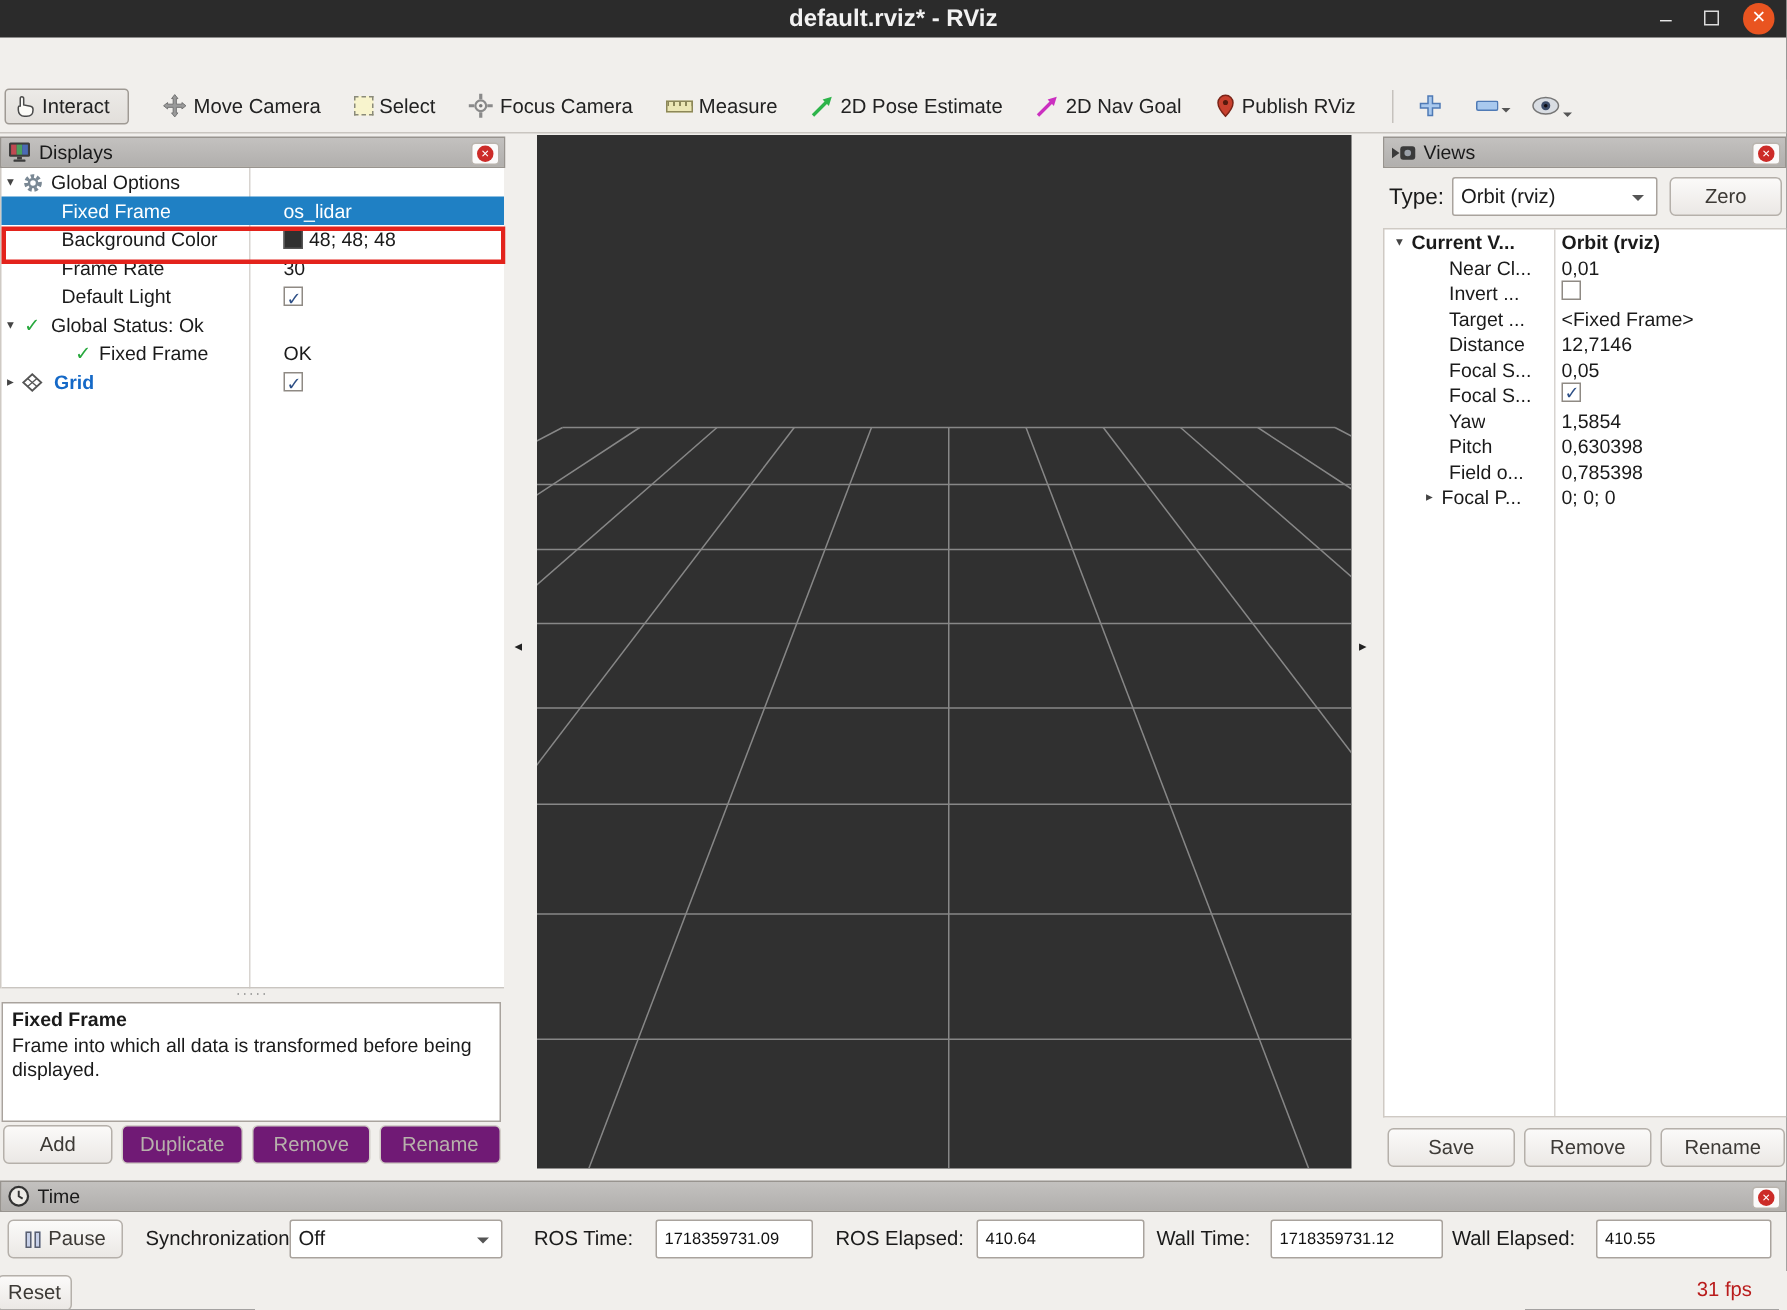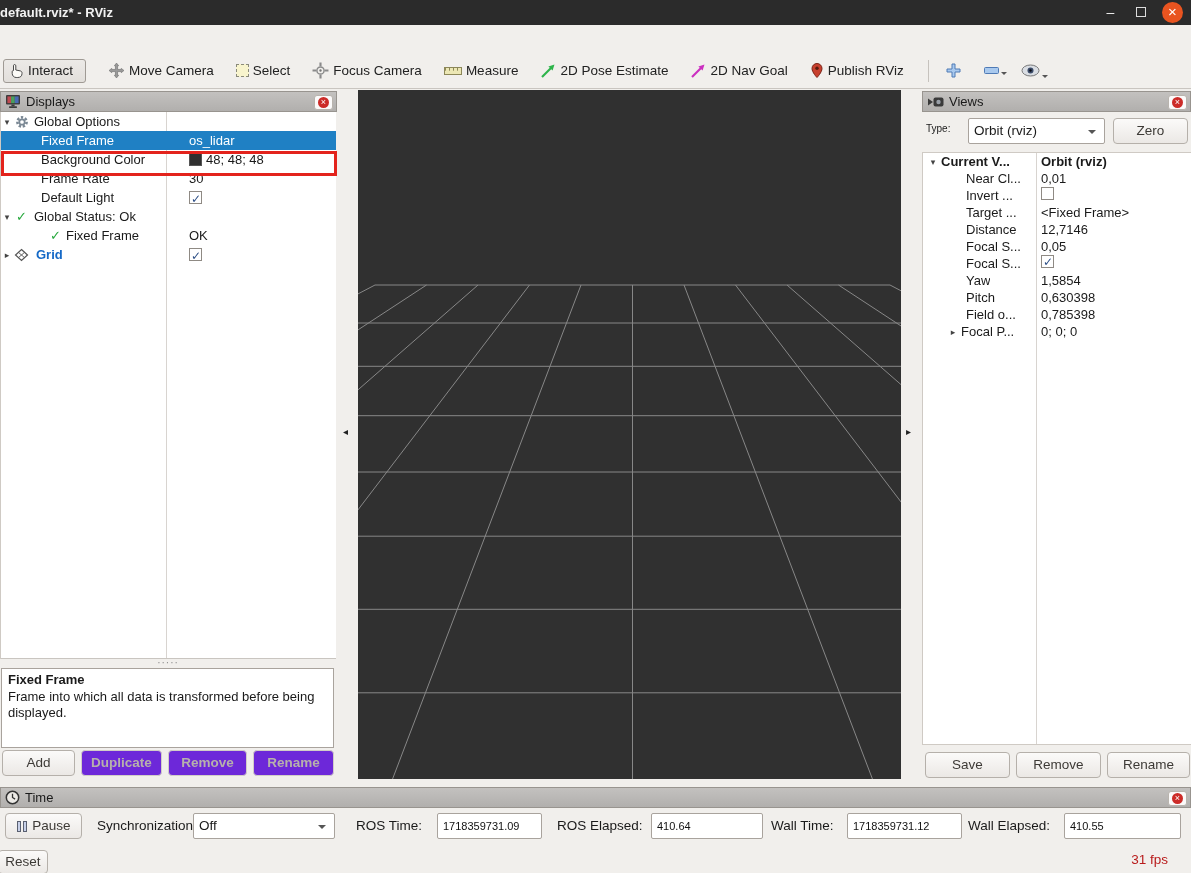--- a/index.html
+++ b/index.html
@@ -2,21 +2,21 @@
 <html><head>
 <meta charset="utf-8">
 <style>
   * { box-sizing: border-box; }
   html,body { margin:0; padding:0; background:#555; }
   body { font-family:"Liberation Sans","DejaVu Sans",sans-serif; }
   #root { position:relative; width:1191px; height:873px; background:#f1efec; overflow:hidden; font-size:13px; color:#1a1a1a; }
 
   
   .titlebar { position:absolute; left:0; top:0; width:100%; height:25px; background:#2b2b2b; }
-  .titlebar .title { position:absolute; left:0; top:0; width:100%; height:17px; line-height:25px; color:#f2f2f2; font-weight:bold; font-size:13px; }
+  .titlebar .title { position:absolute; left:0; top:0; width:100%; height:17px; line-height:25px; text-align:center; color:#f2f2f2; font-weight:bold; font-size:16px; }
   .winbtn { position:absolute; top:2px; width:21px; height:21px; color:#e8e8e8; text-align:center; line-height:21px; font-size:14px; }
   .winbtn.min { right:70px; }
   .winbtn.max { right:40px; }
   .winbtn.max i { display:block; width:10px; height:10px; border:1px solid #dcdcdc; margin:5px auto; }
   .winbtn.close { right:8px; background:#e95420; border-radius:50%; color:#fff; font-size:15px; line-height:20px; }
 
   
   .menubar { position:absolute; left:0; top:25px; width:100%; height:28px; background:#f1efec; display:flex; align-items:center; padding-left:6px; }
   .menu-item { padding:0 11px 0 1px; margin-right:10px; font-size:14px; }
   .menu-item u { text-decoration:underline; }
@@ -30,21 +30,21 @@
   .mini-tool { position:relative; margin-left:16px; display:flex; align-items:center; }
   .drop-arrow::after { content:""; position:absolute; right:-8px; bottom:-4px; border:3.5px solid transparent; border-top-color:#555; }
   .sel-icon { width:13px; height:13px; background:#f8f4cd; border:1px dashed #8a8a7a; }
   .ruler-icon { width:18px; height:8px; background:#ece7b4; border:1px solid #8c8758; background-image:repeating-linear-gradient(90deg,#8c8758 0 1px,transparent 1px 4px); background-size:100% 45%; background-repeat:no-repeat; }
 
   
   .hdr { position:absolute; left:0; top:0; width:100%; height:21px; background:linear-gradient(#c3c1bf,#b1afad); border:1px solid #98948f; display:flex; align-items:center; gap:5px; padding:0 4px; font-size:13px; }
   .closebtn { position:absolute; right:3px; top:3px; width:19px; height:15px; background:#fbfafa; border:1px solid #b9b4ae; border-radius:3px; }
   .closebtn i { display:block; width:11px; height:11px; margin:1px auto; background:#cc2b28; border-radius:50%; color:#fff; font-size:9px; line-height:11px; text-align:center; font-style:normal; }
   .btn { position:absolute; height:26px; background:linear-gradient(#fbfaf9,#ebe8e5); border:1px solid #b5b0aa; border-radius:4px; font-size:13.5px; color:#3d3a36; text-align:center; line-height:24px; }
-  .btn[data-disabled="true"] { color:#b7b1ab; background:#6d28d9; border-color:#d2cdc7;font-weight:bold; }
+  .btn[data-disabled="true"] { color:#b7b1ab; background:#701a75; border-color:#d2cdc7; }
   .field { position:absolute; height:26px; background:#fff; border:1px solid #a9a39d; border-radius:2px; font-size:11px; padding:0 5px; line-height:24px; color:#111; white-space:nowrap; overflow:hidden; }
   .combo { position:absolute; height:26px; background:#fff; border:1px solid #a9a39d; border-radius:2px; font-size:13.5px; padding:0 5px; line-height:24px; }
   .combo::after { content:""; position:absolute; right:8px; top:11px; border:4px solid transparent; border-top-color:#555; }
   .checkbox { display:inline-block; width:13px; height:13px; background:#fff; border:1px solid #8f8a84; position:relative; }
   .checkbox[data-check="true"]::after { content:"\2713"; position:absolute; left:1px; top:-2px; font-size:12px; font-weight:bold; color:#2d4f86; }
   .exp { display:inline-block; width:12px; font-size:9px; color:#444; text-align:center; flex:none; }
 
   
   .displays { position:absolute; left:0; top:91px; width:337px; height:689px; background:#f1efec; }
   .dtree { position:absolute; left:0; top:21px; width:336px; height:547px; background:#fff; border-left:1px solid #cfcac4; }
@@ -64,21 +64,21 @@
 
   
   .gapL { position:absolute; left:337px; top:90px; width:21px; height:690px; background:#f1efec; }
   .gapR { position:absolute; left:901px; top:90px; width:21px; height:690px; background:#f1efec; }
   .collapse-arrow { position:absolute; top:336px; font-size:10px; color:#222; }
   .viewport { position:absolute; left:358px; top:90px; width:543px; height:689px; overflow:hidden; }
   .viewport svg { display:block; width:100%; height:100%; }
 
   
   .views { position:absolute; left:922px; top:91px; width:269px; height:689px; background:#f1efec; }
-  .type-label { position:absolute; left:4px; top:32px; font-size:10px; }
+  .type-label { position:absolute; left:4px; top:32px; font-size:15px; }
   .vtree { position:absolute; left:0; top:61px; width:269px; height:593px; background:#fff; border:1px solid #cfcac4; border-right:none; }
   .vtree::before { content:""; position:absolute; left:113px; top:0; bottom:0; width:1px; background:#d8d4d0; }
   .vrow { position:relative; height:17px; display:flex; align-items:center; font-size:13px; }
   .vrow .exp { margin-left:4px; }
   .vlabel { white-space:nowrap; overflow:hidden; }
   .vvalue { position:absolute; left:118px; top:0; height:17px; line-height:17px; white-space:nowrap; }
   .vrow[data-bold="true"] { font-weight:bold; }
 
   
   .timepanel { position:absolute; left:0; top:787px; width:1191px; height:86px; background:#f1efec; }

